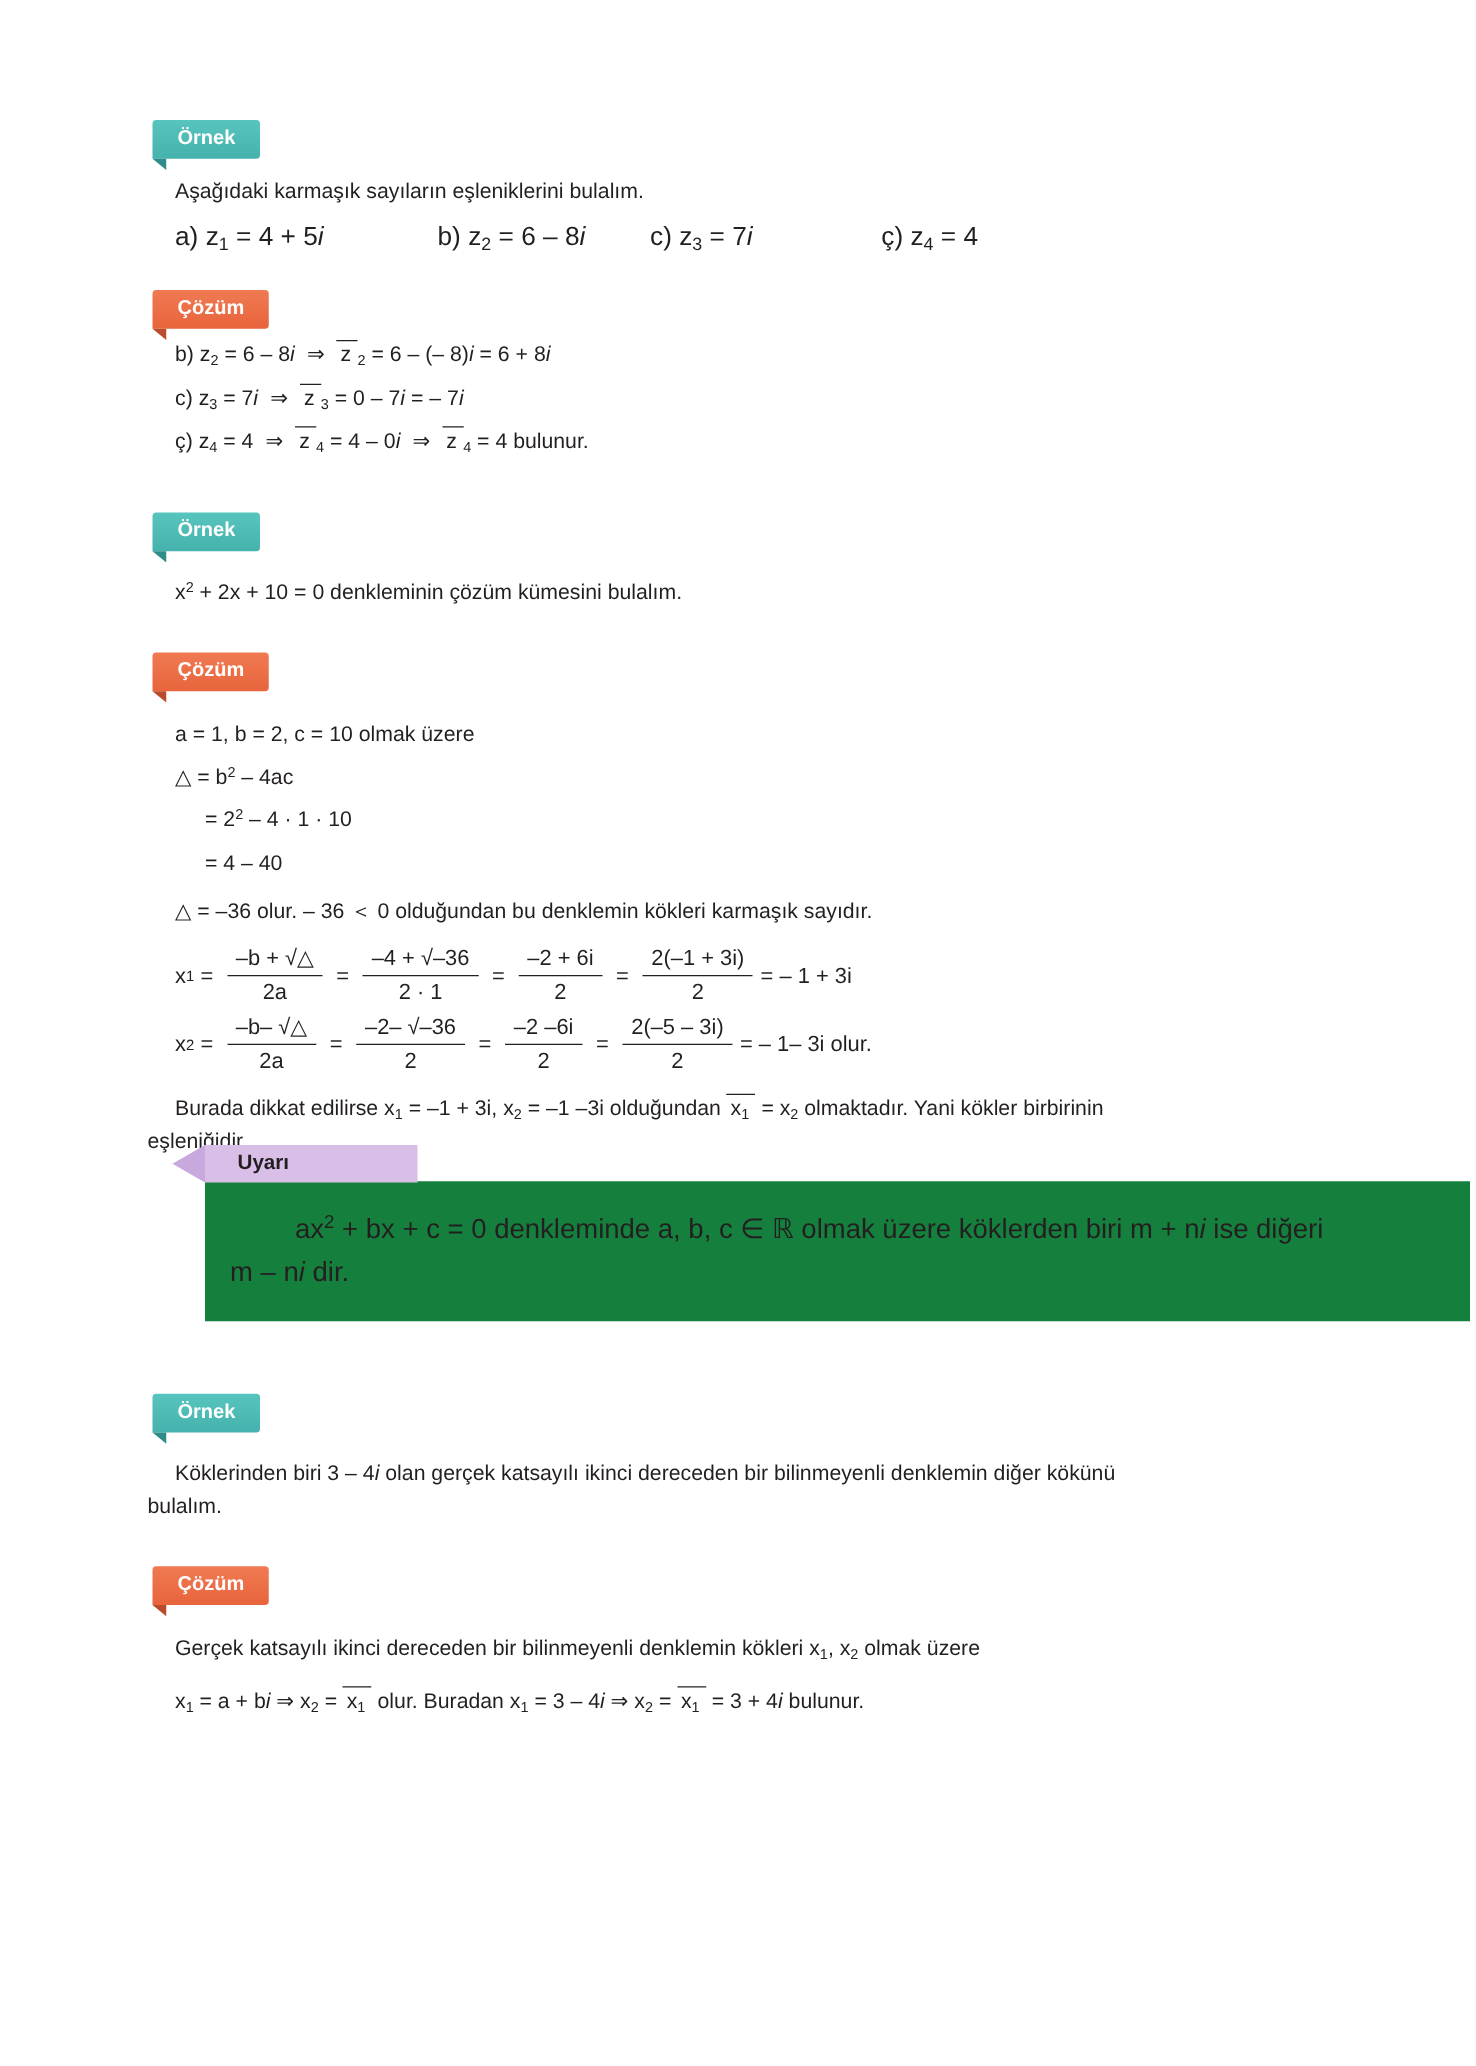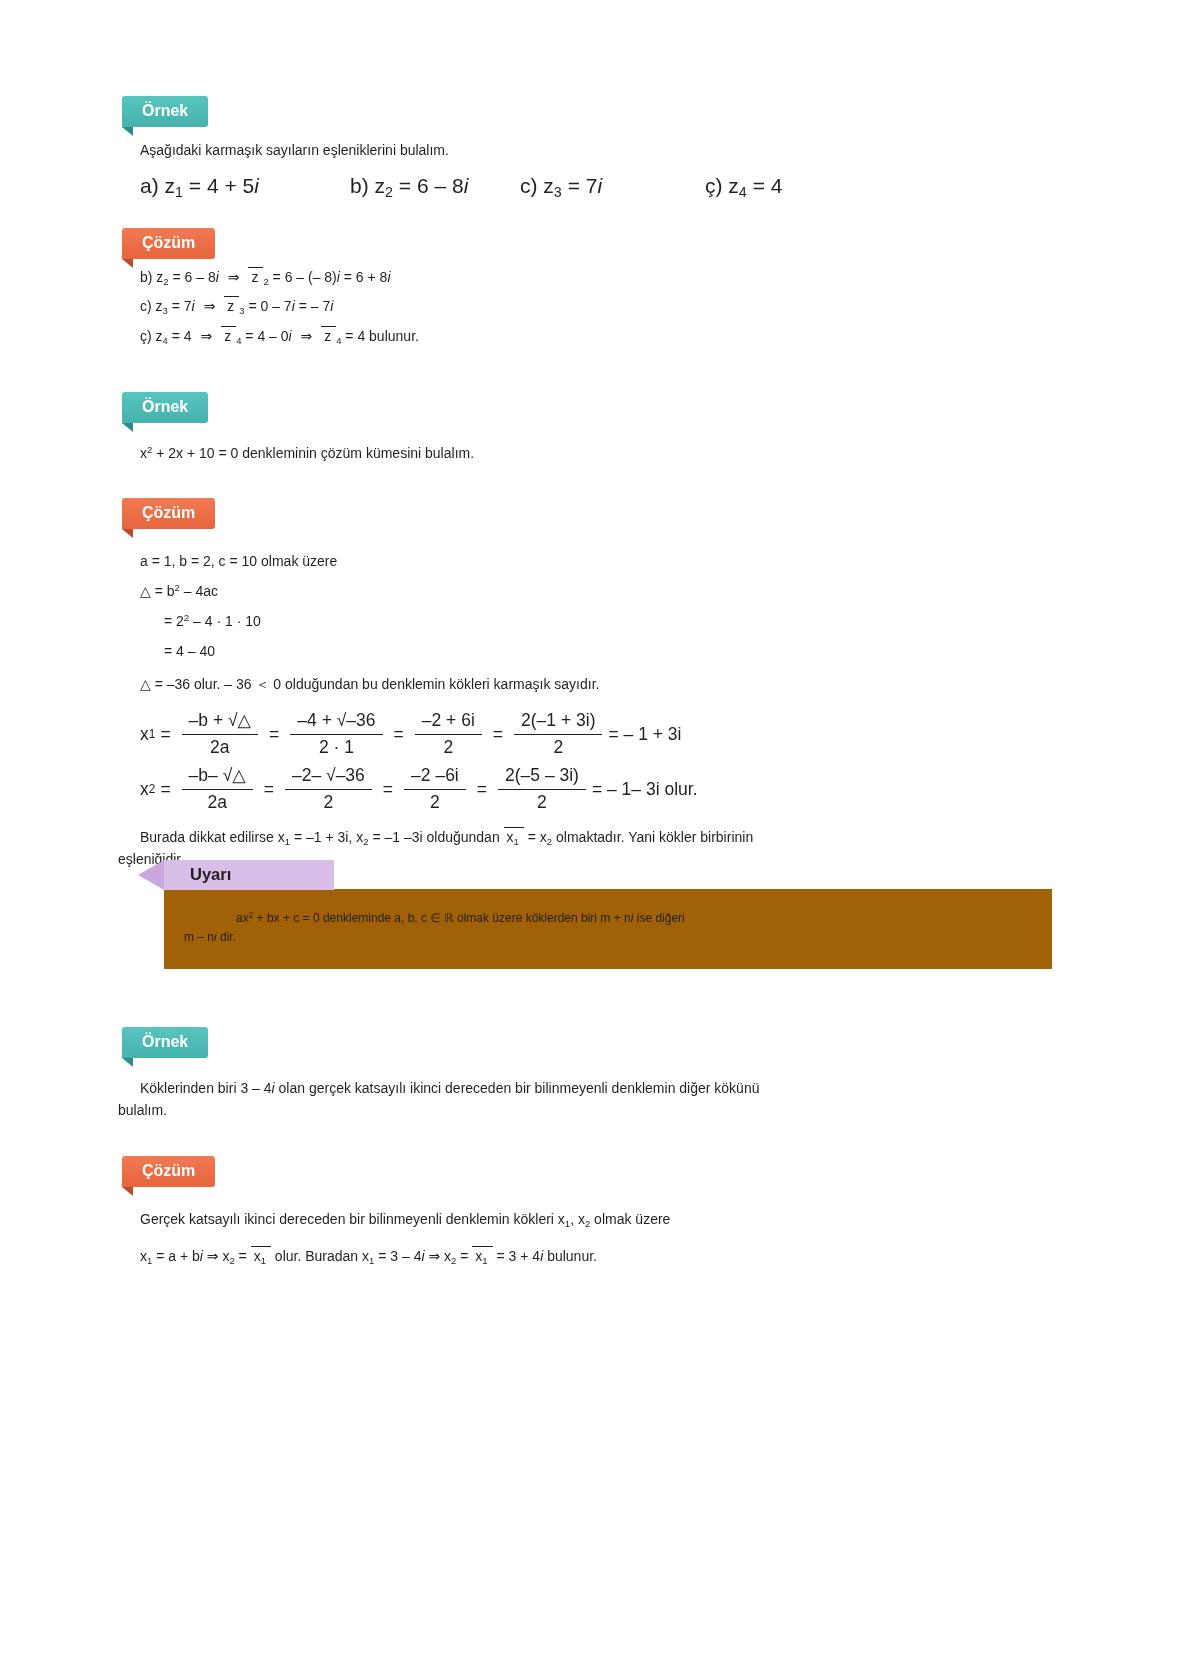--- a/index.html
+++ b/index.html
@@ -49,21 +49,21 @@
     --tail: #2f8c88;
   }
   .tag-cozum {
     background: linear-gradient(180deg, #f07a52 0%, #e8643c 100%);
     --tail: #b94c2c;
   }
   .tagwrap { margin: 0 0 0 4px; }
 
   
   .txt {
-    font-size: 14px;
+    font-size: 17px;
     line-height: 1.55;
     color: #231f20;
   }
   .indent { margin-left: 22px; }
   .it { font-style: italic; }
   sub {
     font-size: 0.68em;
     vertical-align: -0.28em;
     line-height: 0;
   }
@@ -92,22 +92,22 @@
   }
   .choices > div:nth-child(1) { width: 210px; }
   .choices > div:nth-child(2) { width: 170px; }
   .choices > div:nth-child(3) { width: 185px; }
 
   
   .uyari {
     position: relative;
     margin-top: 18px;
     margin-left: 46px;
-    width: 888px;
-    background: #a16207;
+    width: 1012px;
+    background: #15803d;
     padding: 20px 0 22px 0;
     box-sizing: border-box;
   }
   .uyari-head {
     position: absolute;
     top: -29px;
     left: 0;
     width: 170px;
     height: 30px;
     background: #d9bfe8;
@@ -124,21 +124,21 @@
     position: absolute;
     left: -26px;
     top: 0;
     width: 0;
     height: 0;
     border-top: 15px solid transparent;
     border-bottom: 15px solid transparent;
     border-right: 26px solid #c9a8de;
   }
   .uyari-body {
-    font-size: 12px;
+    font-size: 22px;
     line-height: 1.6;
     padding: 0 36px 0 46px;
   }
   .uyari-body .l2 { margin-left: -26px; }
 
   
   .eqline {
     display: flex;
     align-items: center;
     font-size: 17.5px;

